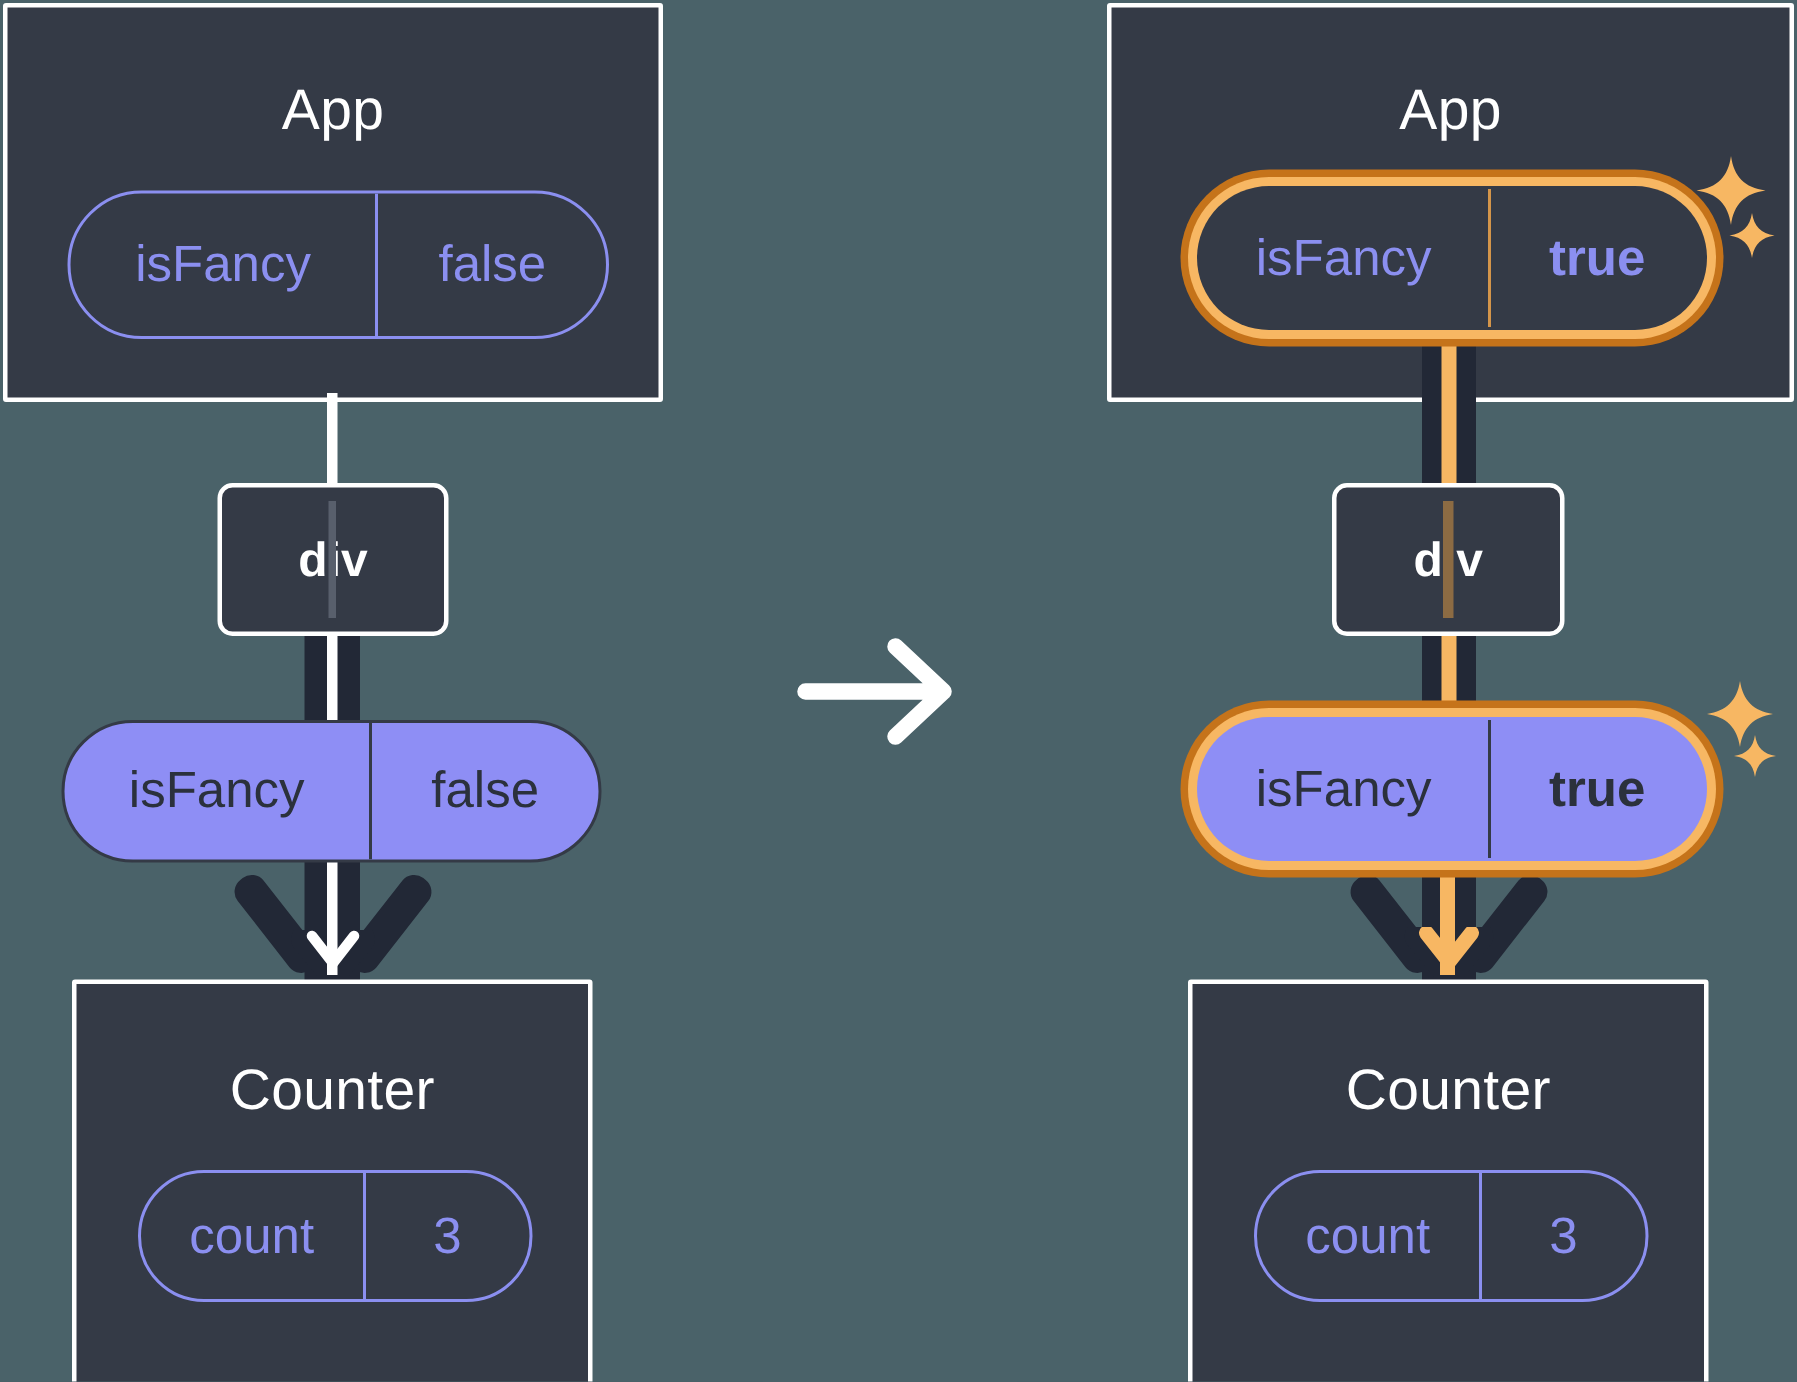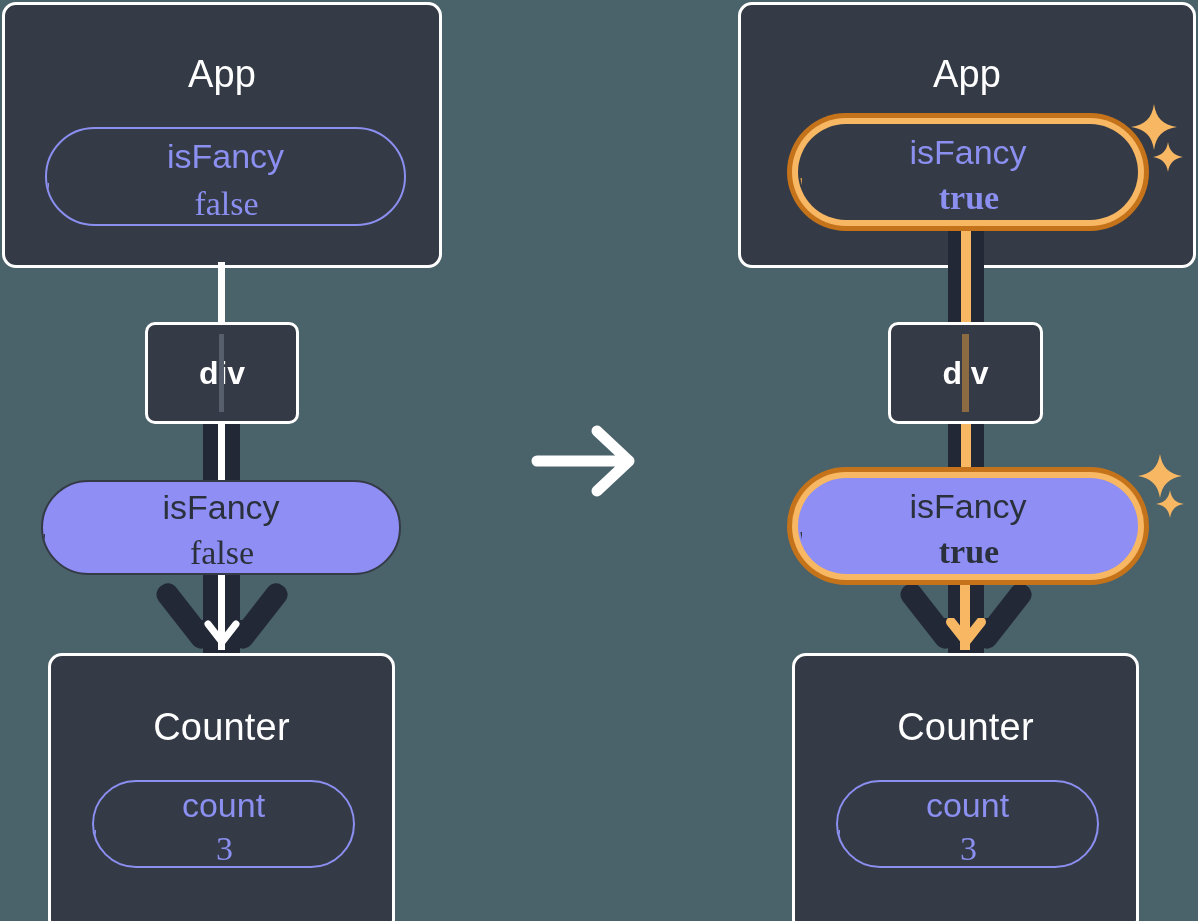--- a/index.html
+++ b/index.html
@@ -21,21 +21,21 @@
     height: 921px;
     background: #4a6269;
   }
   .panel { position: absolute; top: 0; left: 0; width: 1198px; height: 921px; }
 
   
   .comp-box {
     position: absolute;
     background: #343a46;
     border: 3px solid #ffffff;
-    border-radius: 14px;
+    border-radius: 2px;
     box-sizing: border-box;
   }
   .comp-title {
     position: absolute;
     left: 0; right: 0;
     text-align: center;
     color: #ffffff;
     font-size: 38px;
     font-weight: 400;
     letter-spacing: .2px;
@@ -56,42 +56,41 @@
   }
 
   
   .pill {
     position: absolute;
     display: flex;
     align-items: stretch;
     box-sizing: border-box;
     border-radius: 999px;
     overflow: hidden;
-    flex-direction: column;
   }
   .pill.outline {
     border: 2px solid #8b8ff0;
     background: transparent;
   }
   .pill.filled {
     border: 2px solid #343a46;
     background: #8e8ef5;
   }
   .pill .cell {
     display: flex;
     align-items: center;
     justify-content: center;
     flex: 1 1 auto;
     font-size: 34px;
     box-sizing: border-box;
   }
   .pill.outline .cell { color: #8b8ff0; }
   .pill.filled .cell { color: #2b313c; }
   .pill .cell.key { flex: 0 0 57%; }
-  .pill .cell.val { flex: 0 0 43%; font-family: Liberation Serif, serif; }
+  .pill .cell.val { flex: 0 0 43%; }
   .pill.outline .cell.val { border-left: 2px solid #8b8ff0; }
   .pill.filled .cell.val { border-left: 2px solid #343a46; }
   .pill .cell.bold { font-weight: 700; text-align: right; }
 
   
   .ring-wrap { position: absolute; z-index: 45; }
   .ring-outer {
     position: absolute;
     left: 0; top: 0; right: 0; bottom: 0;
     border-radius: 999px;

